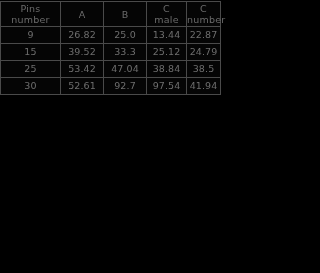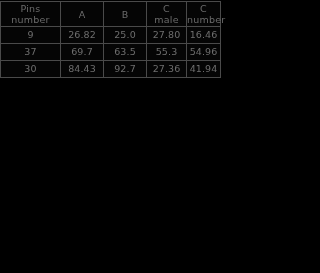--- a/index.html
+++ b/index.html
@@ -89,32 +89,39 @@
           <span class="hdr-line">C</span>
           <span class="hdr-line">number</span>
         </th>
       </tr>
     </thead>
     <tbody>
       <tr>
         <td>9</td>
         <td>26.82</td>
         <td>25.0</td>
-        <td>27.80</td>
-        <td>16.46</td>
+        <td>13.44</td>
+        <td>22.87</td>
       </tr>
       <tr>
-        <td>37</td>
-        <td>69.7</td>
-        <td>63.5</td>
-        <td>55.3</td>
-        <td>54.96</td>
+        <td>15</td>
+        <td>39.52</td>
+        <td>33.3</td>
+        <td>25.12</td>
+        <td>24.79</td>
+      </tr>
+      <tr>
+        <td>25</td>
+        <td>53.42</td>
+        <td>47.04</td>
+        <td>38.84</td>
+        <td>38.5</td>
       </tr>
       <tr>
         <td>30</td>
-        <td>84.43</td>
+        <td>52.61</td>
         <td>92.7</td>
-        <td>27.36</td>
+        <td>97.54</td>
         <td>41.94</td>
       </tr>
     </tbody>
   </table>
 </div>
 
 </body></html>

